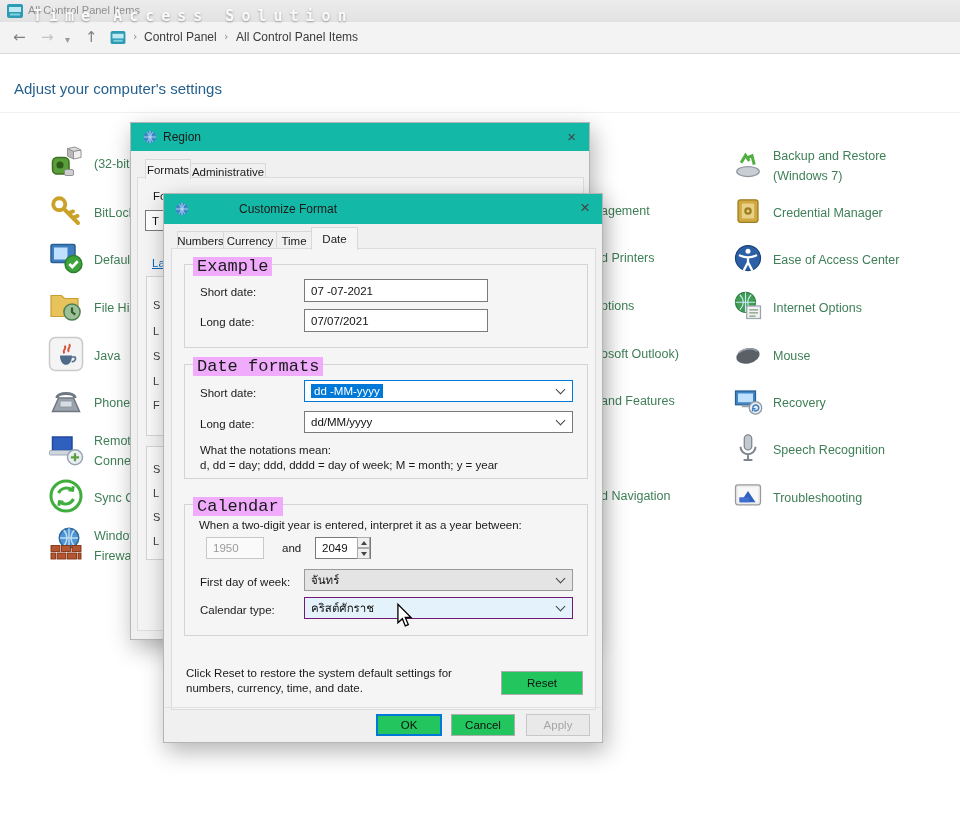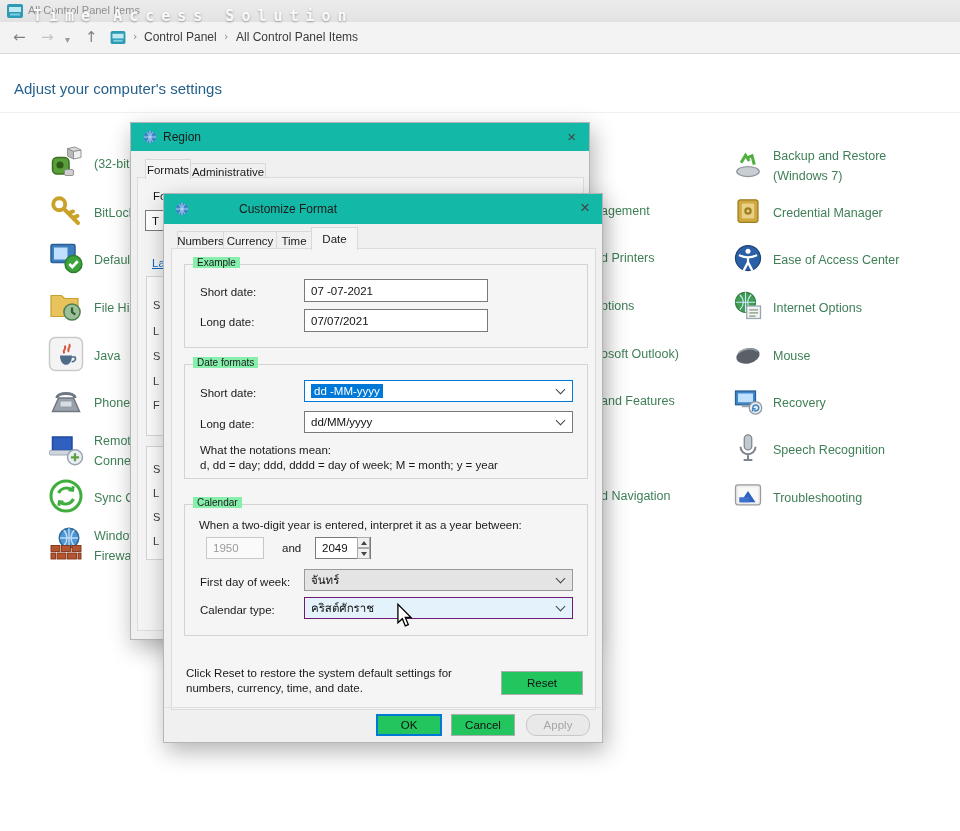--- a/index.html
+++ b/index.html
@@ -33,39 +33,39 @@
           box-shadow:3px 8px 22px rgba(0,0,0,.30);}
   .dlg-titlebar{position:absolute;left:0;top:0;right:0;background:#14b8a6;}
   .dlg-title{position:absolute;font-size:12px;color:#1a1a1a;white-space:nowrap;}
   .dlg-close{position:absolute;font-size:15px;color:#444;line-height:15px;cursor:default;}
   .tab{position:absolute;background:#f0f0f0;border:1px solid #d9d9d9;font-size:11.5px;
        display:flex;align-items:center;justify-content:center;color:#1a1a1a;}
   .tab.sel{background:#f5f5f5;border-bottom:none;z-index:3;}
   .page{position:absolute;border:1px solid #dcdcdc;background:#f5f5f5;}
 
   .groupbox{position:absolute;border:1px solid #d4d4d4;background:transparent;}
-  .legend{position:absolute;top:-8px;left:8px;background:#86efac;padding:0 4px;
-          font-size:10px;color:#1a1a1a;white-space:nowrap;}
+  .legend{position:absolute;top:-8px;left:8px;background:#f0abfc;padding:0 4px;
+          font-size:17px;color:#1a1a1a;white-space:nowrap;font-family:Liberation Mono, monospace;}
   .lbl{position:absolute;font-size:11.5px;color:#1a1a1a;white-space:nowrap;}
   .tbox{position:absolute;background:#fff;border:1px solid #7a7a7a;font-size:11.5px;color:#111;
         display:flex;align-items:center;padding-left:6px;box-sizing:border-box;white-space:nowrap;}
   .tbox.disabled{background:#fafafa;border-color:#c8c8c8;color:#9a9a9a;}
   .combo{position:absolute;background:#fff;border:1px solid #7a7a7a;font-size:11.5px;color:#111;
          display:flex;align-items:center;padding:0 20px 0 6px;box-sizing:border-box;white-space:nowrap;}
   .combo .chev{position:absolute;right:8px;top:50%;width:6px;height:6px;margin-top:-5px;
                border-right:1.6px solid #444;border-bottom:1.6px solid #444;transform:rotate(45deg);}
   .combo.focusblue{border:1px solid #0078d7;}
   .combo.grayface{background:#e4e4e4;border-color:#9a9a9a;}
   .combo.hoverblue{background:#e3f2fb;border:1px solid #701a75;}
   .seltext{background:#0078d7;color:#fff;padding:1px 3px;}
 
   .btn{position:absolute;background:#22c55e;border:1px solid #adadad;font-size:11.5px;color:#111;
        display:flex;align-items:center;justify-content:center;box-sizing:border-box;cursor:default;}
   .btn.focused{border:2px solid #0078d7;}
-  .btn.disabled{color:#a6a6a6;background:#e9e9e9;border-color:#c7c7c7;border-radius:10px;}
+  .btn.disabled{color:#a6a6a6;background:#e9e9e9;border-color:#c7c7c7;}
 
   .spinner{position:absolute;width:13px;height:22px;box-sizing:border-box;}
   .spin-half{position:absolute;left:0;width:13px;height:11px;background:#f0f0f0;border:1px solid #ababab;
              box-sizing:border-box;display:flex;align-items:center;justify-content:center;}
   .tri-up{width:0;height:0;border-left:3px solid transparent;border-right:3px solid transparent;
           border-bottom:4px solid #444;}
   .tri-down{width:0;height:0;border-left:3px solid transparent;border-right:3px solid transparent;
             border-top:4px solid #444;}
 
   .nub{position:absolute;font-size:11px;color:#3a3a3a;}

